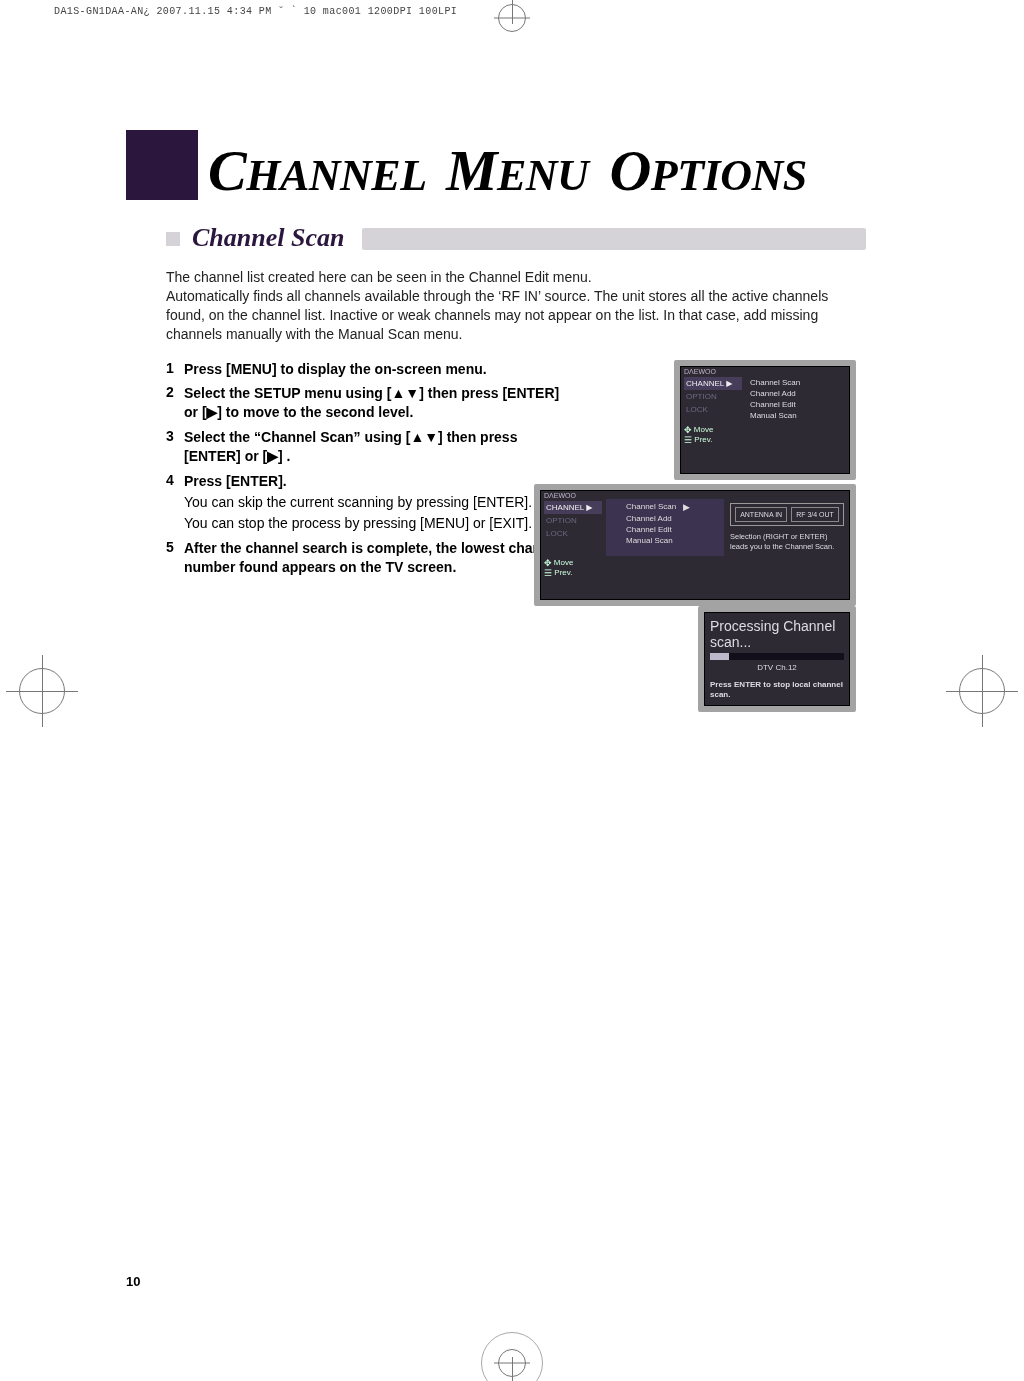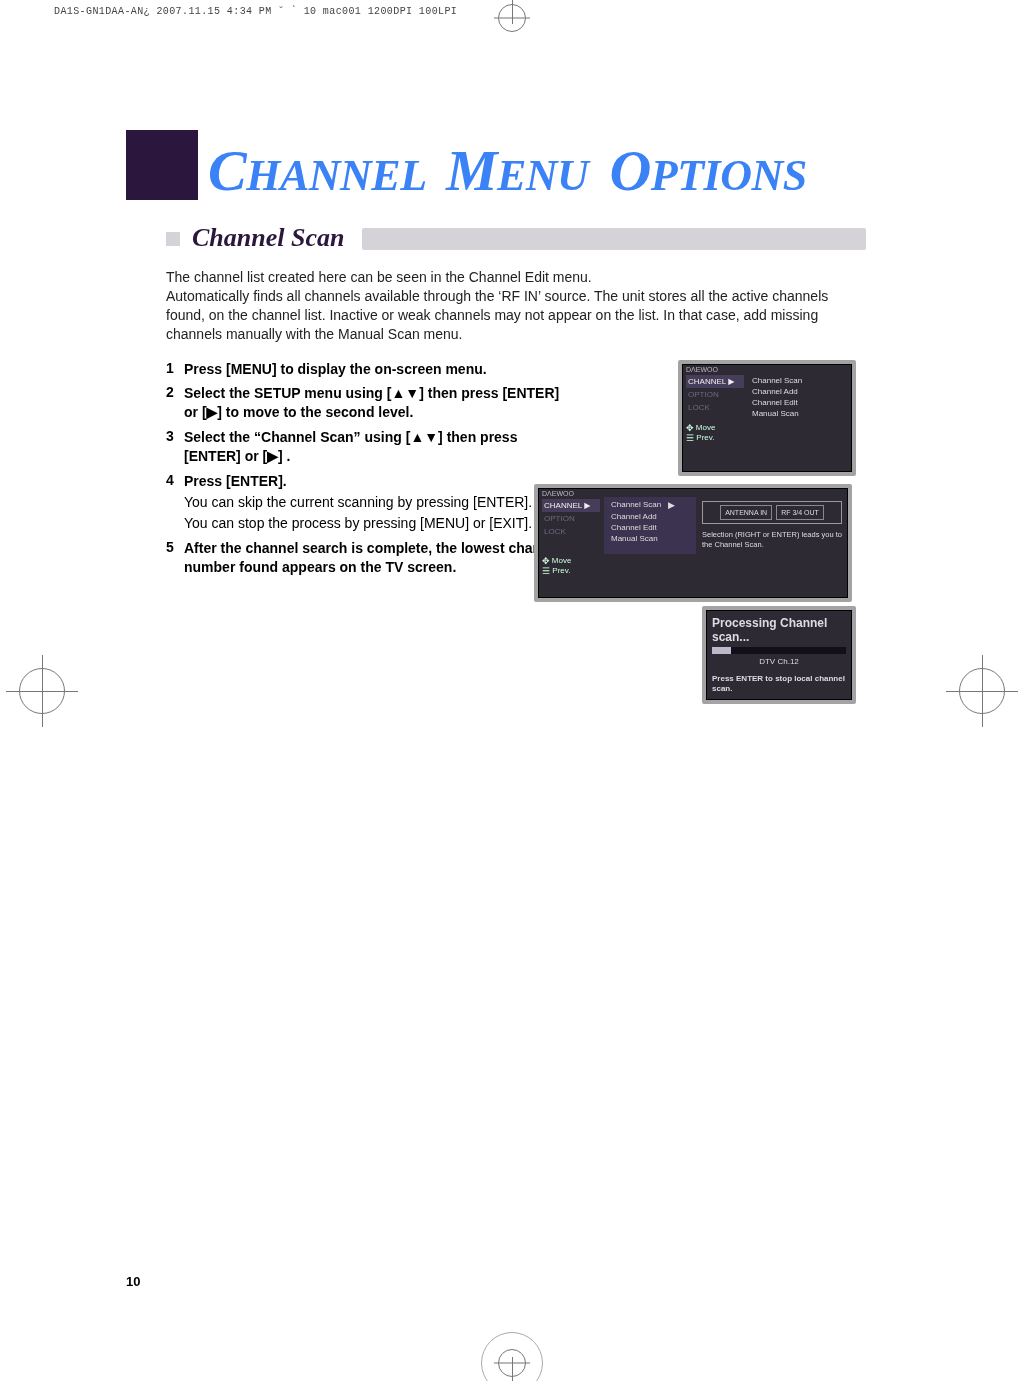--- a/index.html
+++ b/index.html
@@ -124,21 +124,21 @@
   width: 72px;
   height: 70px;
   background: #2b163e;
   margin-right: 10px;
   margin-bottom: 4px;
 }
 .title {
   font-family: Georgia, "Times New Roman", serif;
   font-style: italic;
   font-weight: 700;
-  color: #3b82f6;
+  color: #000000;
   font-size: 44px;
   letter-spacing: -0.5px;
   text-align: right;
 }
 .title .cap {
   font-size: 58px;
   font-style: italic;
 }
 
 .section-row {
@@ -207,21 +207,21 @@
   margin-top: 2px;
 }
 
 .shots {
   width: 280px;
   position: relative;
 }
 
 .osd {
   background: #2e2a33;
-  border: 4px solid #a3a3a3;
+  border: 6px solid #a3a3a3;
   color: #dcdce4;
   font-size: 8px;
   position: absolute;
   border-radius: 2px;
   box-shadow: inset 0 0 0 1px #000;
 }
 .osd .brand {
   font-size: 7px;
   color: #bdb7c9;
   padding: 2px 4px 0 4px;
@@ -258,21 +258,21 @@
   height: 108px;
 }
 .osd2 {
   left: -42px;
   top: 130px;
   width: 310px;
   height: 110px;
 }
 .osd2 .mid-col {
   width: 78px;
-  padding: 2px 7px;
+  padding: 2px 20px;
   background: #3c3350;
 }
 .osd2 .mid-col .mi2 { padding: 1px 0; color: #ddd; }
 .osd2 .desc-col {
   flex: 1;
   padding: 4px 6px;
 }
 .osd2 .antenna-box {
   border: 1px solid #999;
   padding: 3px;
@@ -288,21 +288,21 @@
   font-size: 7px;
 }
 .osd2 .desc-txt { font-size: 7.5px; line-height: 1.35; }
 
 .osd3 {
   right: 0;
   top: 252px;
   width: 134px;
   padding: 6px;
 }
-.osd3 .l1 { font-weight: 700; font-size: 12px; }
+.osd3 .l1 { font-weight: 400; font-size: 14px; }
 .osd3 .bar {
   height: 7px;
   background: #130f1a;
   margin: 3px 0;
   position: relative;
 }
 .osd3 .bar::after {
   content: "";
   position: absolute;
   left: 0; top: 0; bottom: 0;

